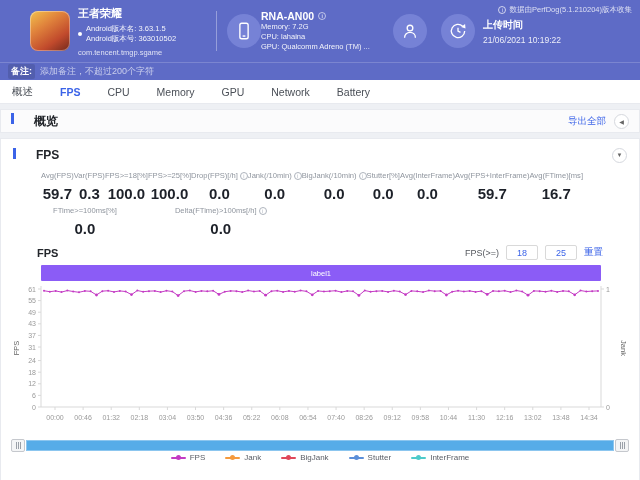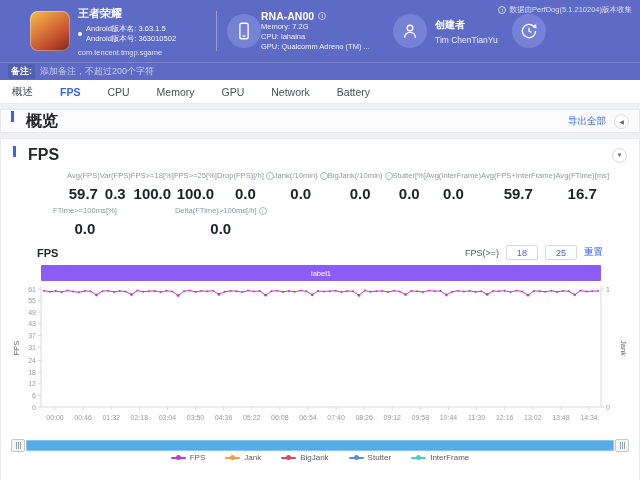--- a/index.html
+++ b/index.html
@@ -42,31 +42,31 @@
 
   
   .tabbar { background:#fff; height:24px; display:flex; align-items:center; gap:27px;
             padding:0 12px; border-bottom:1px solid #e8eaef; }
   .tab { font-size:10.5px; color:#4a4f57; cursor:pointer; }
   .tab.active { color:#3b63e8; font-weight:bold; }
 
   
   .ovbar { background:#fbfbfc; margin-top:5px; height:24px; display:flex; align-items:center;
            padding:0 10px; border:1px solid #e8eaef; }
-  .sec-title { display:flex; align-items:flex-start; gap:12px; font-size:16px; font-weight:bold; color:#23262b; }
+  .sec-title { display:flex; align-items:flex-start; gap:20px; font-size:12px; font-weight:bold; color:#23262b; }
   .blue-bar { width:3px; height:11px; background:#3b63e8; }
   .ov-right { margin-left:auto; display:flex; align-items:center; gap:8px; }
   .link { color:#3b63e8; font-size:9.5px; cursor:pointer; }
   .circle-btn { width:15px; height:15px; border:1px solid #d5d8de; border-radius:50%; background:#fff;
                 color:#666; font-size:6px; display:flex; align-items:center; justify-content:center; cursor:pointer; }
 
   
   .card { background:#fff; margin-top:5px; border:1px solid #e8eaef; padding-top:6px; height:370px; }
   .panel-head { display:flex; align-items:center; padding:0 12px; height:20px; }
-  .stats-row1 { display:flex; justify-content:flex-end; padding:6px 30px 0 40px; }
+  .stats-row1 { display:flex; justify-content:flex-start; padding:6px 30px 0 40px; }
   .stats-row2 { display:flex; gap:58px; padding:4px 30px 0 52px; }
   .stat { text-align:center; }
   .stat-label { font-size:7.6px; color:#8f959e; white-space:nowrap; display:flex; align-items:center;
                 justify-content:center; gap:2px; }
   .stat-value { font-size:15px; font-weight:bold; color:#1d2129; margin-top:5px; }
   .info-icon { width:8px; height:8px; border:1px solid #aeb4bd; border-radius:50%; color:#aeb4bd;
                font-size:5.5px; line-height:7px; text-align:center; display:inline-block; cursor:pointer; }
 
   .chart-title-row { display:flex; align-items:center; padding:8px 36px 0 36px; }
   .chart-title { font-size:11px; font-weight:bold; color:#23262b; }
@@ -131,34 +131,34 @@
     <div class="small-w">GPU: Qualcomm Adreno (TM) ...</div>
   </div>
 
   <div class="meta-block">
     <div class="circ">
       <svg width="20" height="20" viewBox="0 0 24 24" fill="none" stroke="#fff" stroke-width="1.6">
         <circle cx="12" cy="8.5" r="3.4"></circle>
           <path d="M5.5 20c0-4 3-6.3 6.5-6.3s6.5 2.3 6.5 6.3"></path>
       </svg>
     </div>
-    <div class="meta-txt">
-      <div class="meta-label">创建者</div>
-      <div class="meta-val">Tim ChenTianYu</div>
-    </div>
   </div>
 
 
   <div class="meta-block">
     <div class="circ">
       <svg width="20" height="20" viewBox="0 0 24 24" fill="none" stroke="#fff" stroke-width="1.6">
         <path d="M20 12a8 8 0 1 1-2.4-5.7"></path>
           <polygon points="20.5,3.5 21,9 15.8,7.3" fill="#fff" stroke="none"></polygon>
         <polyline points="12,8 12,12 15,13.6"></polyline>
       </svg>
+    </div>
+    <div class="meta-txt">
+      <div class="meta-label">上传时间</div>
+      <div class="meta-val">21/06/2021 10:19:22</div>
     </div>
   </div>
 </div>
 
 <div class="note-bar">
   <span class="note-label">备注:</span>
   <span class="note-ph">添加备注，不超过200个字符</span>
 </div>
 
 <div class="tabbar">

